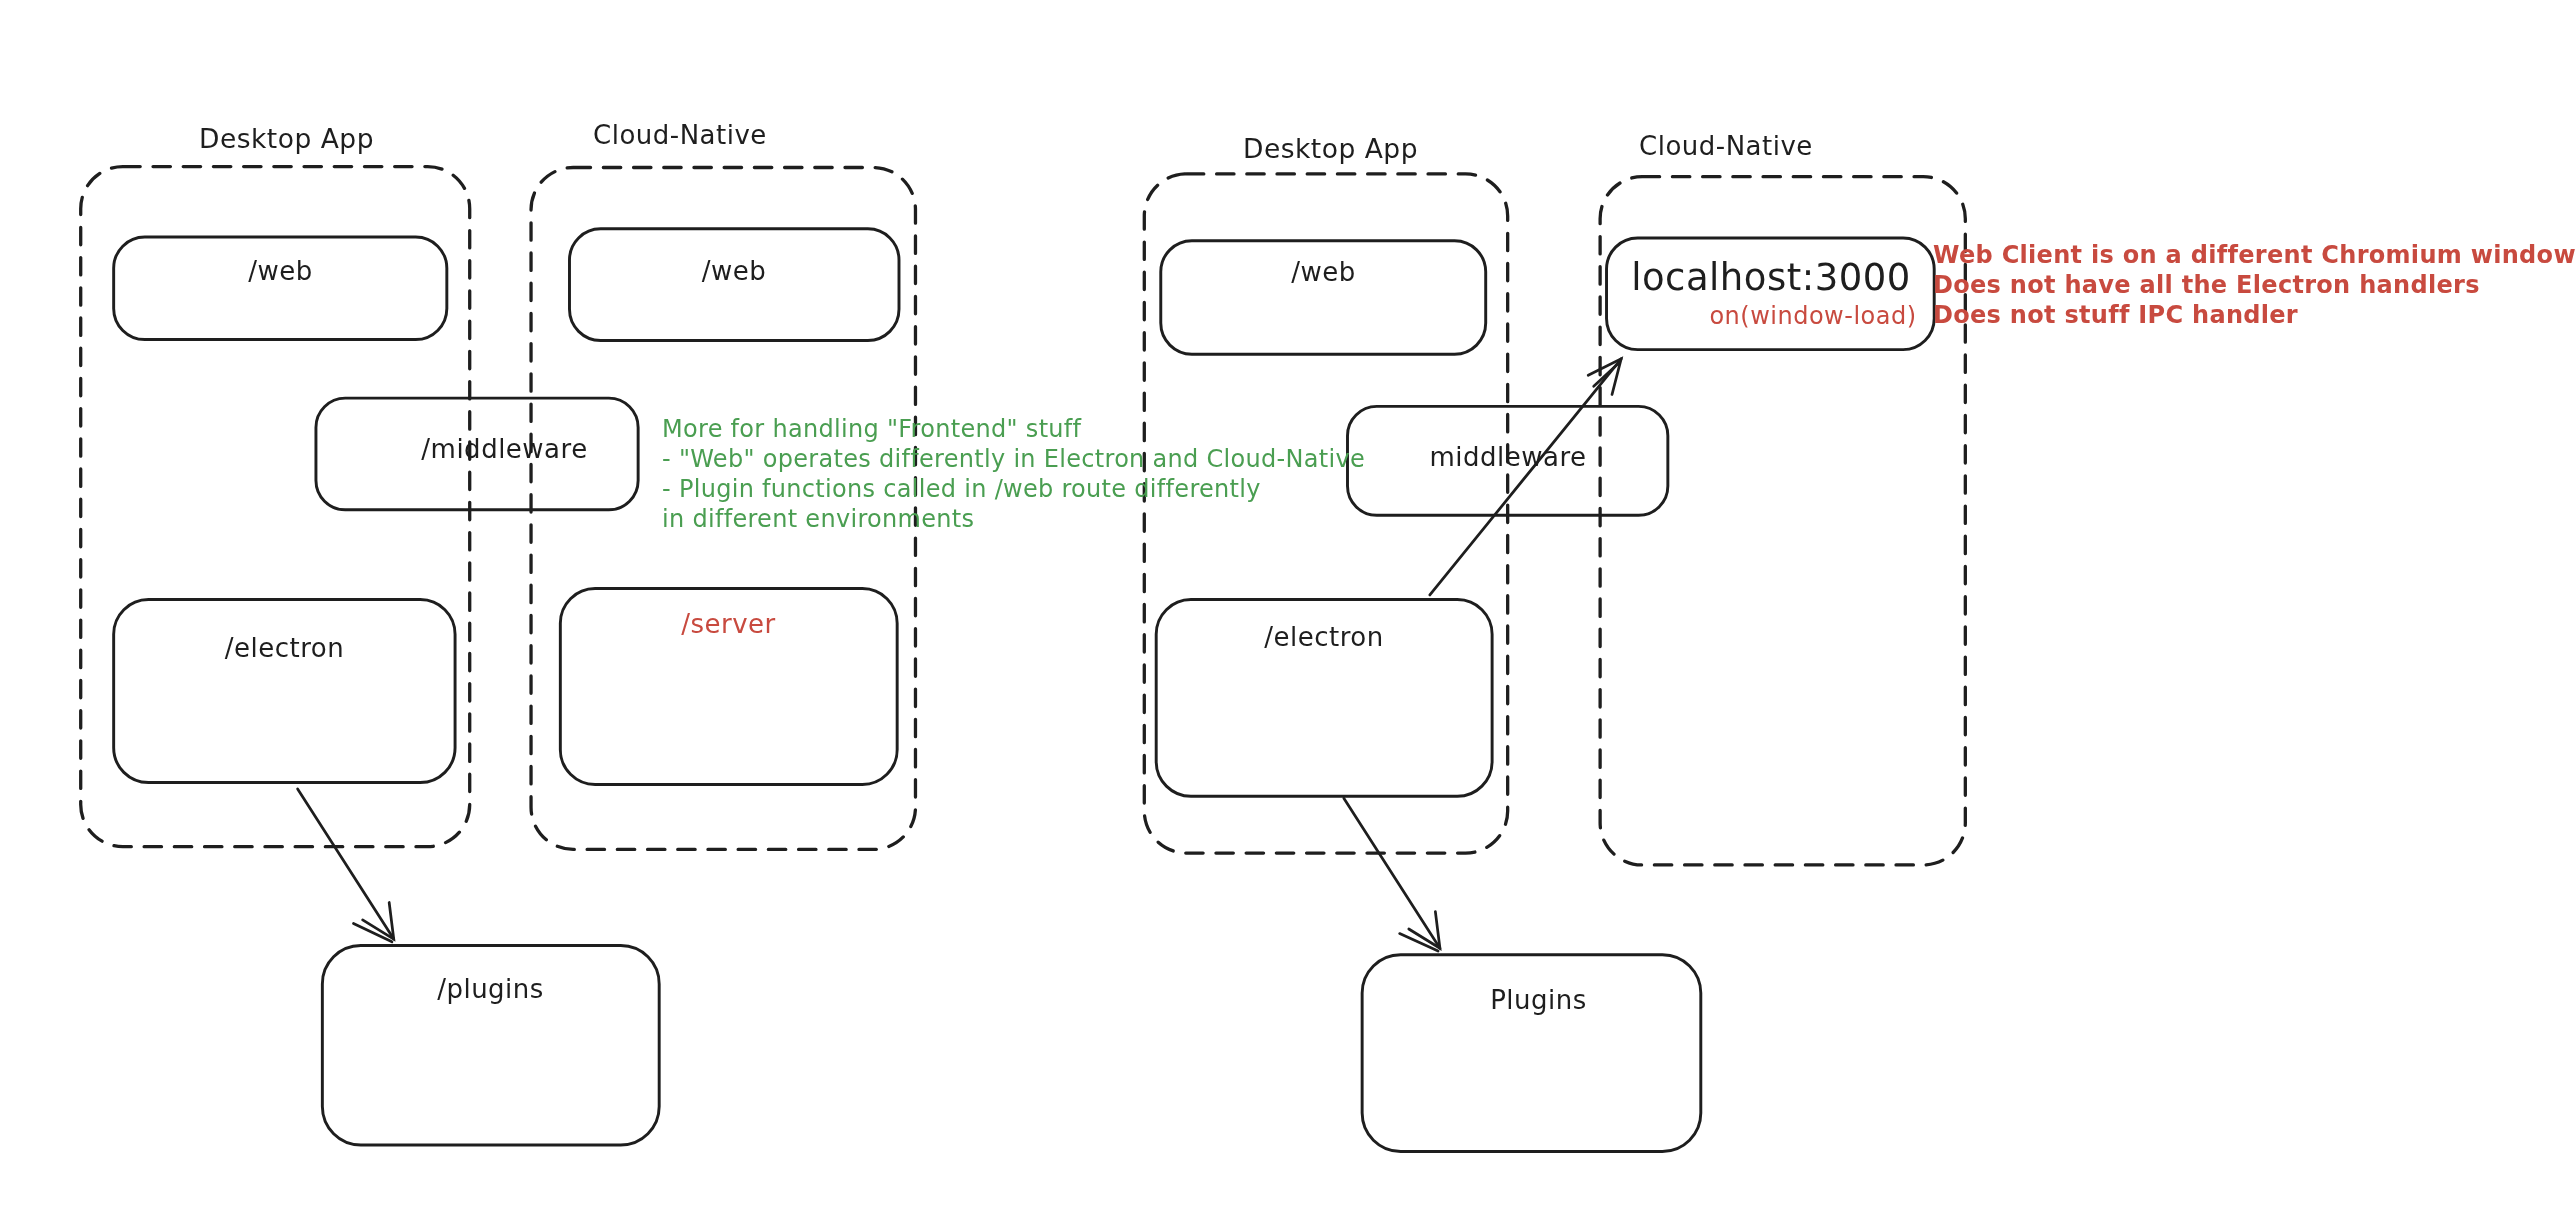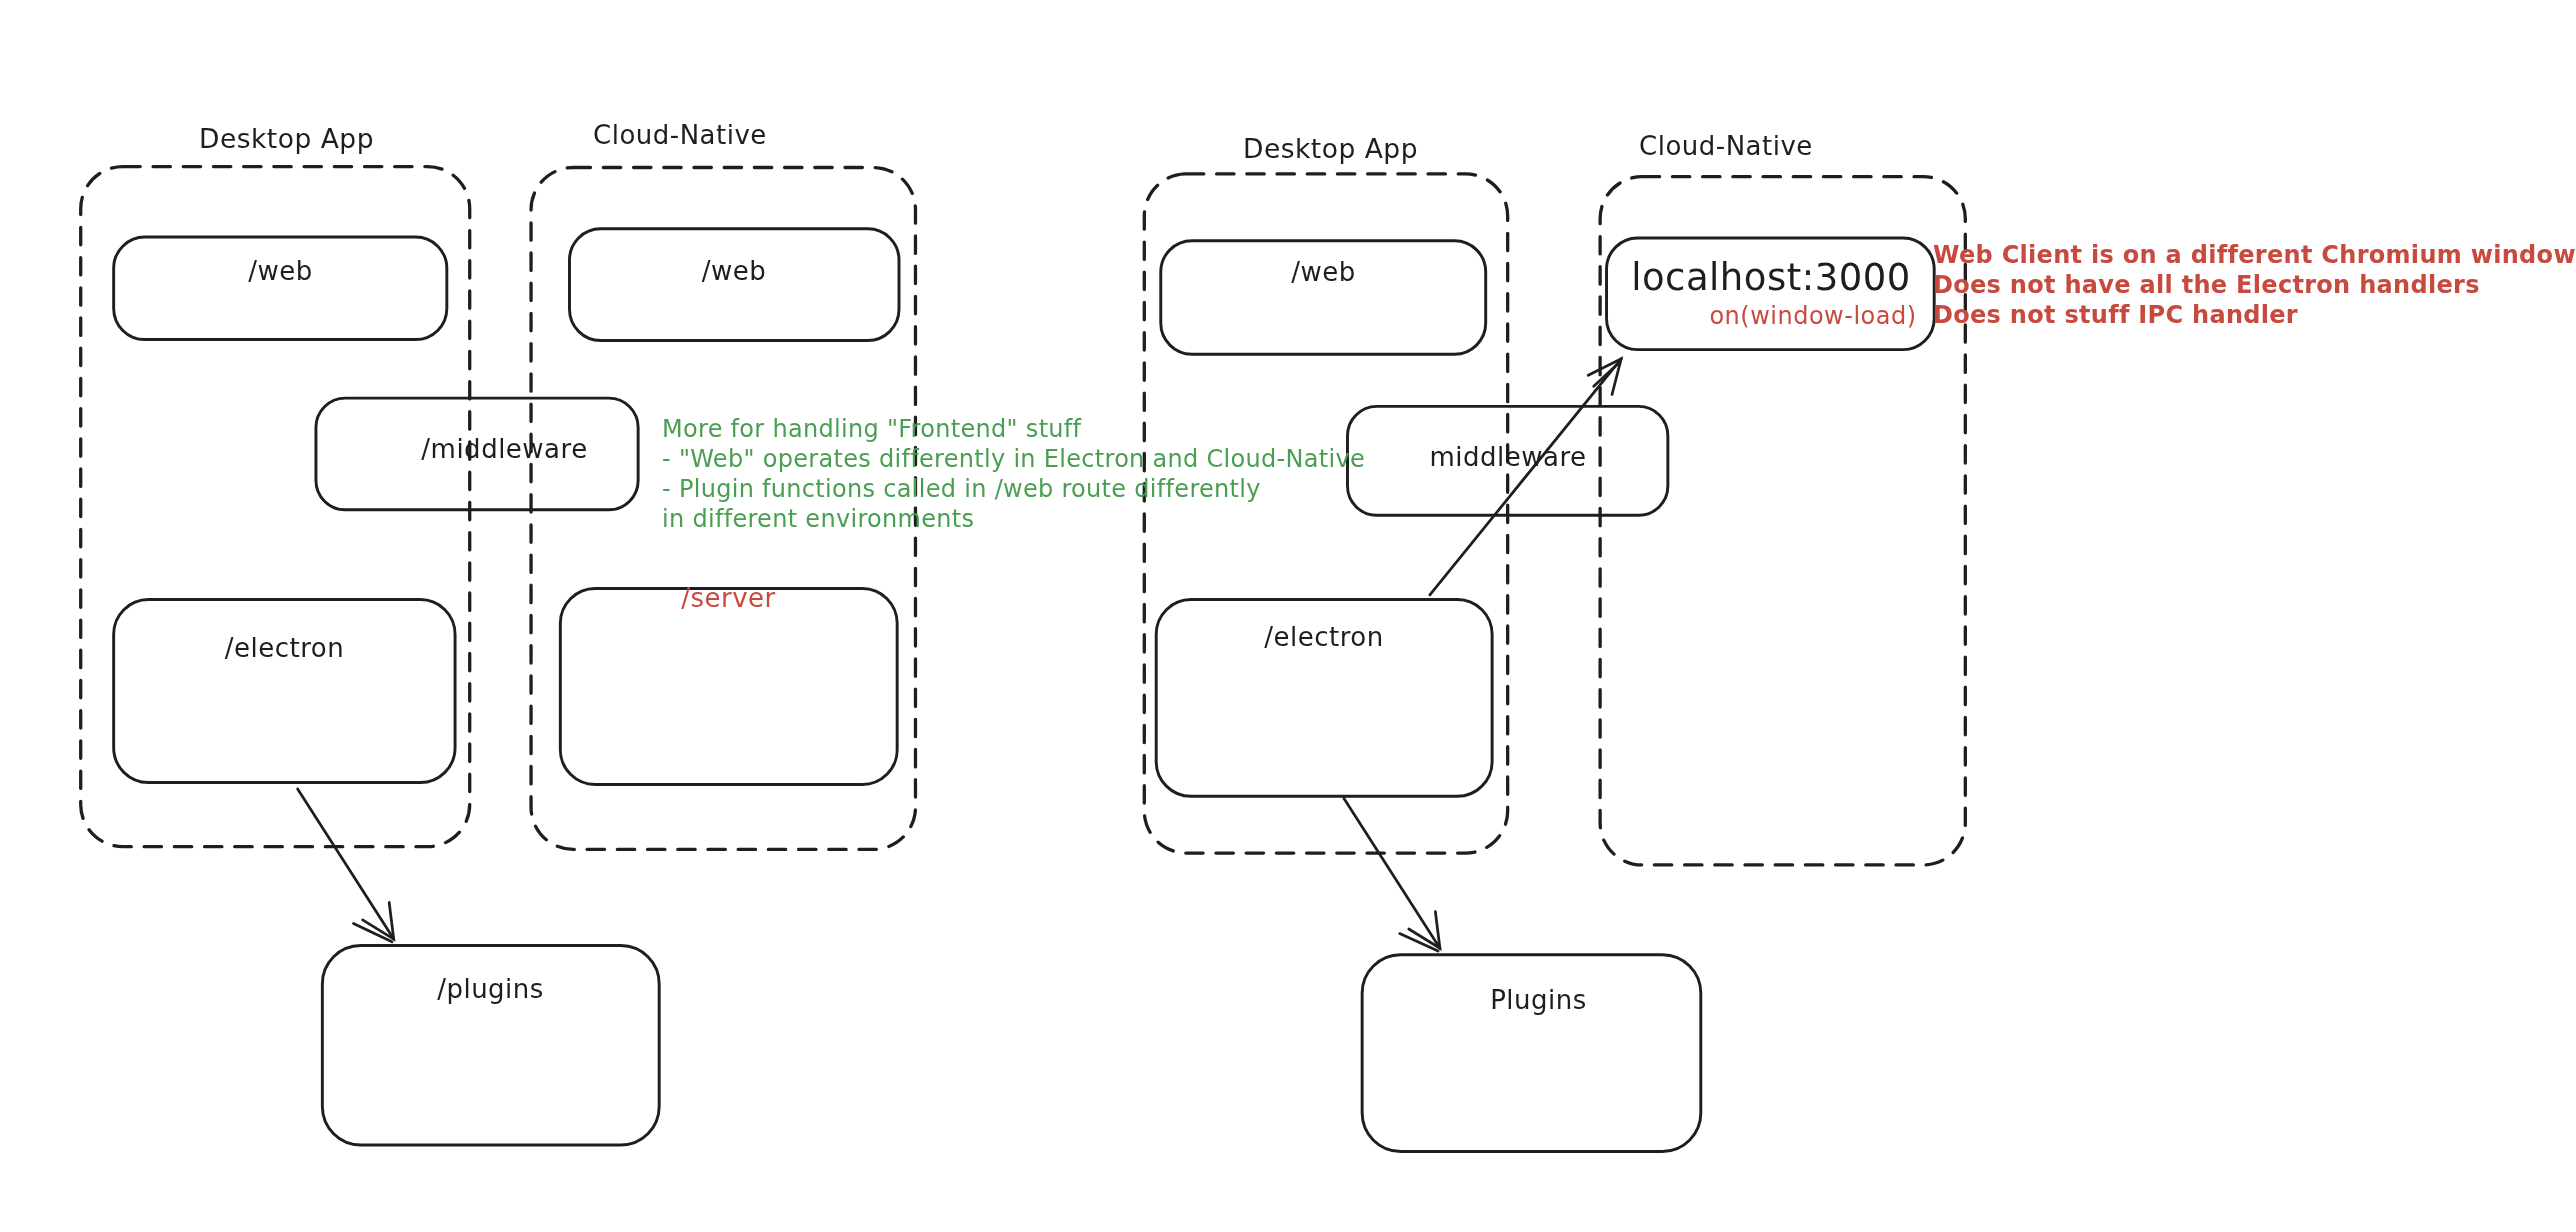--- a/index.html
+++ b/index.html
@@ -70,21 +70,21 @@
   </g>
 </svg>
 
 <div class="lbl" style="left:199px;top:124px;font-size:26.5px;">Desktop App</div>
 <div class="lbl" style="left:593px;top:121px;">Cloud-Native</div>
 
 <div class="box-lbl" style="left:114px;top:256px;width:333px;">/web</div>
 <div class="box-lbl" style="left:569px;top:256px;width:330px;">/web</div>
 <div class="box-lbl" style="left:316px;top:434px;width:322px;transform:translateX(27.5px);">/middleware</div>
 <div class="box-lbl" style="left:114px;top:633px;width:341px;">/electron</div>
-<div class="box-lbl red-text" style="left:560px;top:583px;width:337px;">/server</div>
+<div class="box-lbl red-text" style="left:560px;top:609px;width:337px;">/server</div>
 <div class="box-lbl" style="left:322px;top:974px;width:337px;">/plugins</div>
 
 <div class="note green" style="left:662px;top:414px;">
   <div>More for handling "Frontend" stuff</div>
   <div>- "Web" operates differently in Electron and Cloud-Native</div>
   <div>- Plugin functions called in /web route differently</div>
   <div>in different environments</div>
 </div>
 
 <div class="lbl" style="left:1243px;top:134px;font-size:26.5px;">Desktop App</div>

